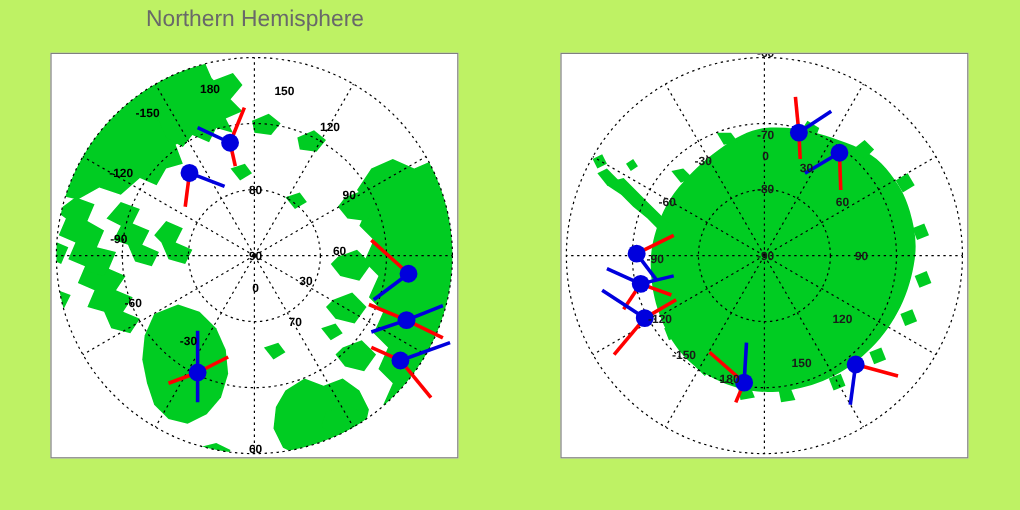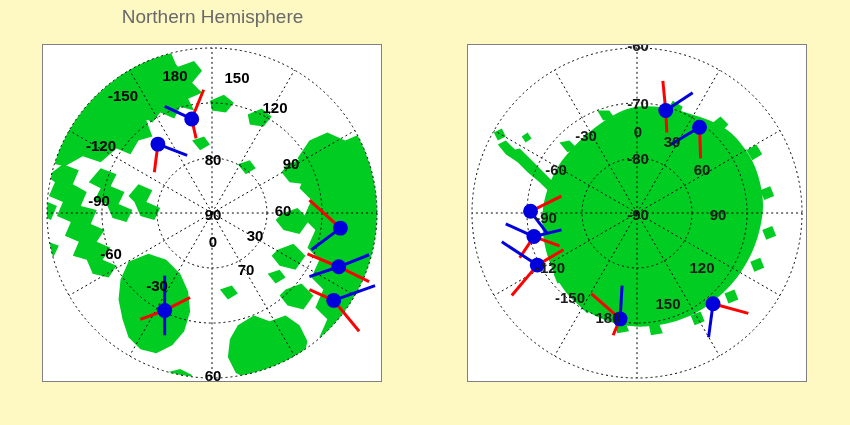--- a/index.html
+++ b/index.html
@@ -1,33 +1,33 @@
 <!DOCTYPE html>
 <html><head>
 <meta charset="utf-8">
 <style>
   html,body{margin:0;padding:0;background:#ffffff;}
   body{width:850px;height:425px;overflow:hidden;
        font-family:"Liberation Sans","DejaVu Sans",sans-serif;}
-  .page{position:relative;width:850px;height:425px;background:#fef9c3;}
+  .page{position:relative;width:850px;height:425px;background:#bef264;}
 
   .panel{position:absolute;top:0;width:425px;height:425px;}
   .panel-n{left:0;}
   .panel-s{left:425px;}
 
   .title{position:absolute;top:6px;left:0;width:425px;text-align:center;
          font-size:19px;color:#696969;font-weight:400;letter-spacing:0px;}
 
   .plotbox{position:absolute;left:42px;top:44px;width:340px;height:338px;
            border:1px solid #808080;box-sizing:border-box;background:#fff;
            overflow:hidden;}
 
   .svgmap{position:absolute;left:0;top:0;width:100%;height:100%;display:block;}
 
-  .lbl{position:absolute;font-size:15px;font-weight:bold;color:#000;
+  .lbl{position:absolute;font-size:10px;font-weight:bold;color:#000;
        white-space:nowrap;transform:translate(-50%,-50%);
        font-family:"Liberation Sans","DejaVu Sans",sans-serif;}
   .lbl-s{color:#1a1a1a;}
 
   .legend{position:absolute;bottom:8px;font-size:14px;font-weight:bold;
           white-space:nowrap;}
   .leg-red{left:28px;color:#ff0000;}
   .leg-blue{left:252px;color:#0000ff;}
   .leg-epoch{left:31px;color:#000000;}
 </style>
@@ -303,21 +303,21 @@
           <g>
             <line x1="246.5" y1="260.3" x2="282.0" y2="270.0" stroke="#ff0000" stroke-width="3"></line>
             <line x1="246.5" y1="260.3" x2="242.0" y2="294.0" stroke="#0000dd" stroke-width="3"></line>
             <circle cx="246.5" cy="260.3" r="7.5" fill="#0000dd"></circle>
           </g>
         </g>
       </svg>
 
       <div class="lbl lbl-s" style="left:170px;top:169px;">-90</div>
       <div class="lbl lbl-s" style="left:170px;top:113px;">-80</div>
-      <div class="lbl lbl-s" style="left:170px;top:58px;">-70</div>
+      <div class="lbl lbl-s" style="left:170px;top:68px;">-70</div>
       <div class="lbl lbl-s" style="left:170px;top:0px;">-60</div>
 
       <div class="lbl lbl-s" style="left:170px;top:86px;">0</div>
       <div class="lbl lbl-s" style="left:204px;top:96px;">30</div>
       <div class="lbl lbl-s" style="left:234px;top:124px;">60</div>
       <div class="lbl lbl-s" style="left:250px;top:169px;">90</div>
       <div class="lbl lbl-s" style="left:234px;top:222px;">120</div>
       <div class="lbl lbl-s" style="left:200px;top:258px;">150</div>
       <div class="lbl lbl-s" style="left:140px;top:272px;">180</div>
       <div class="lbl lbl-s" style="left:102px;top:252px;">-150</div>

